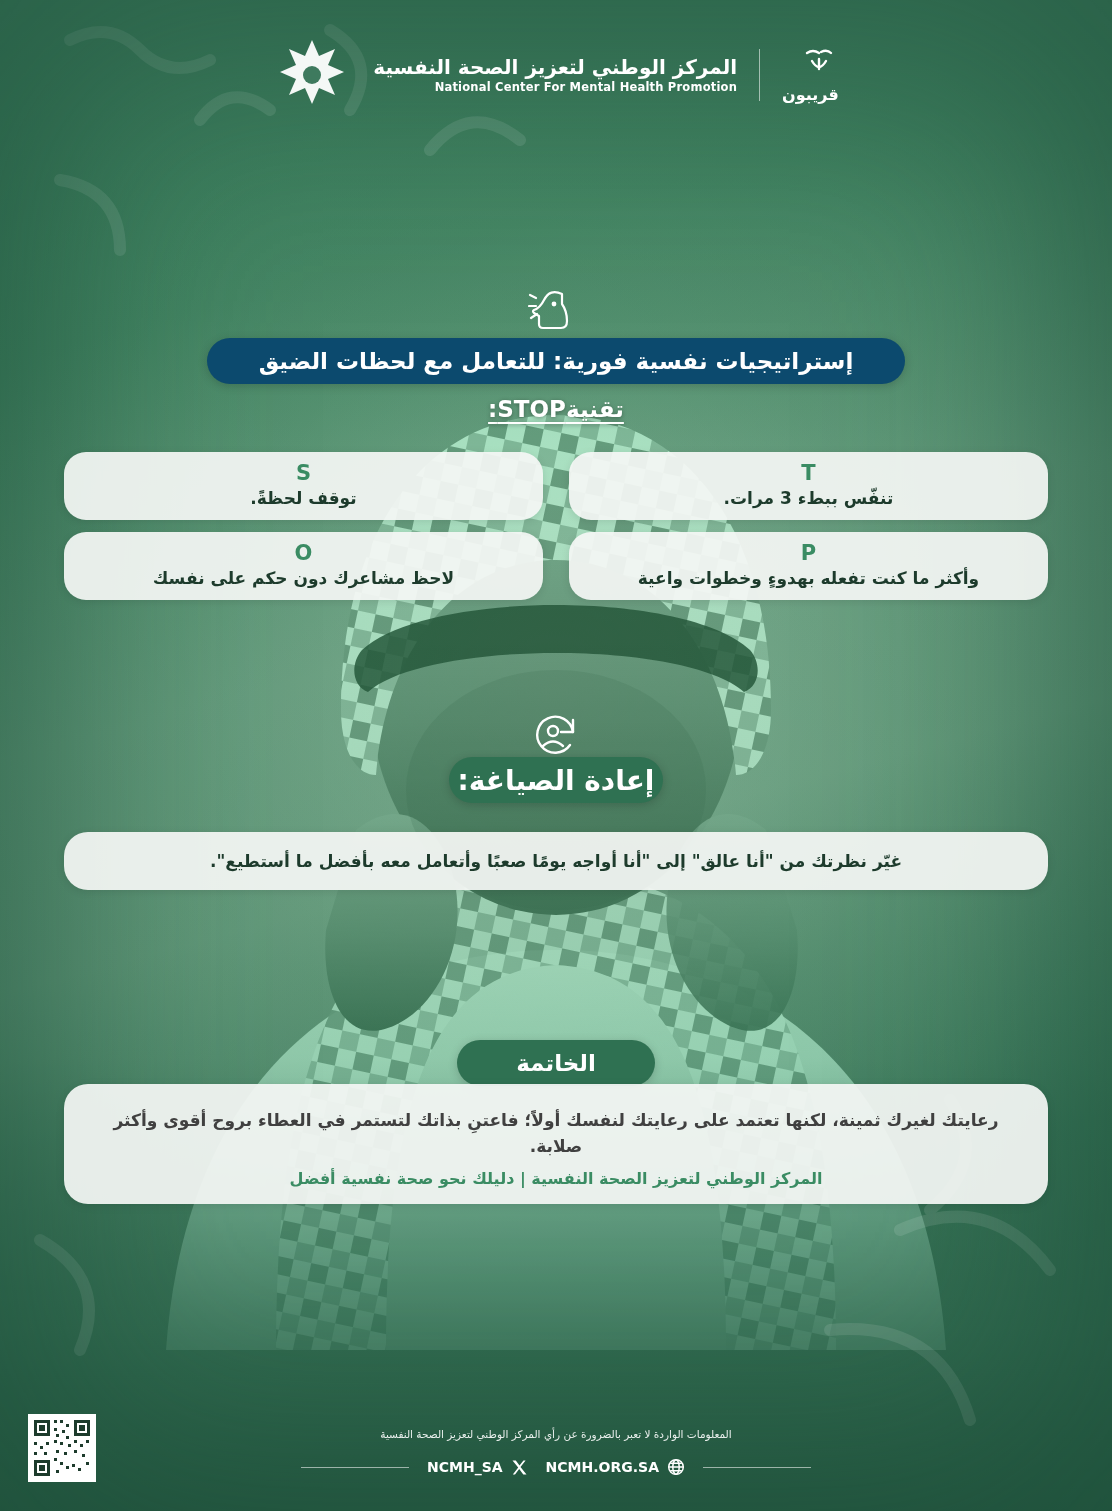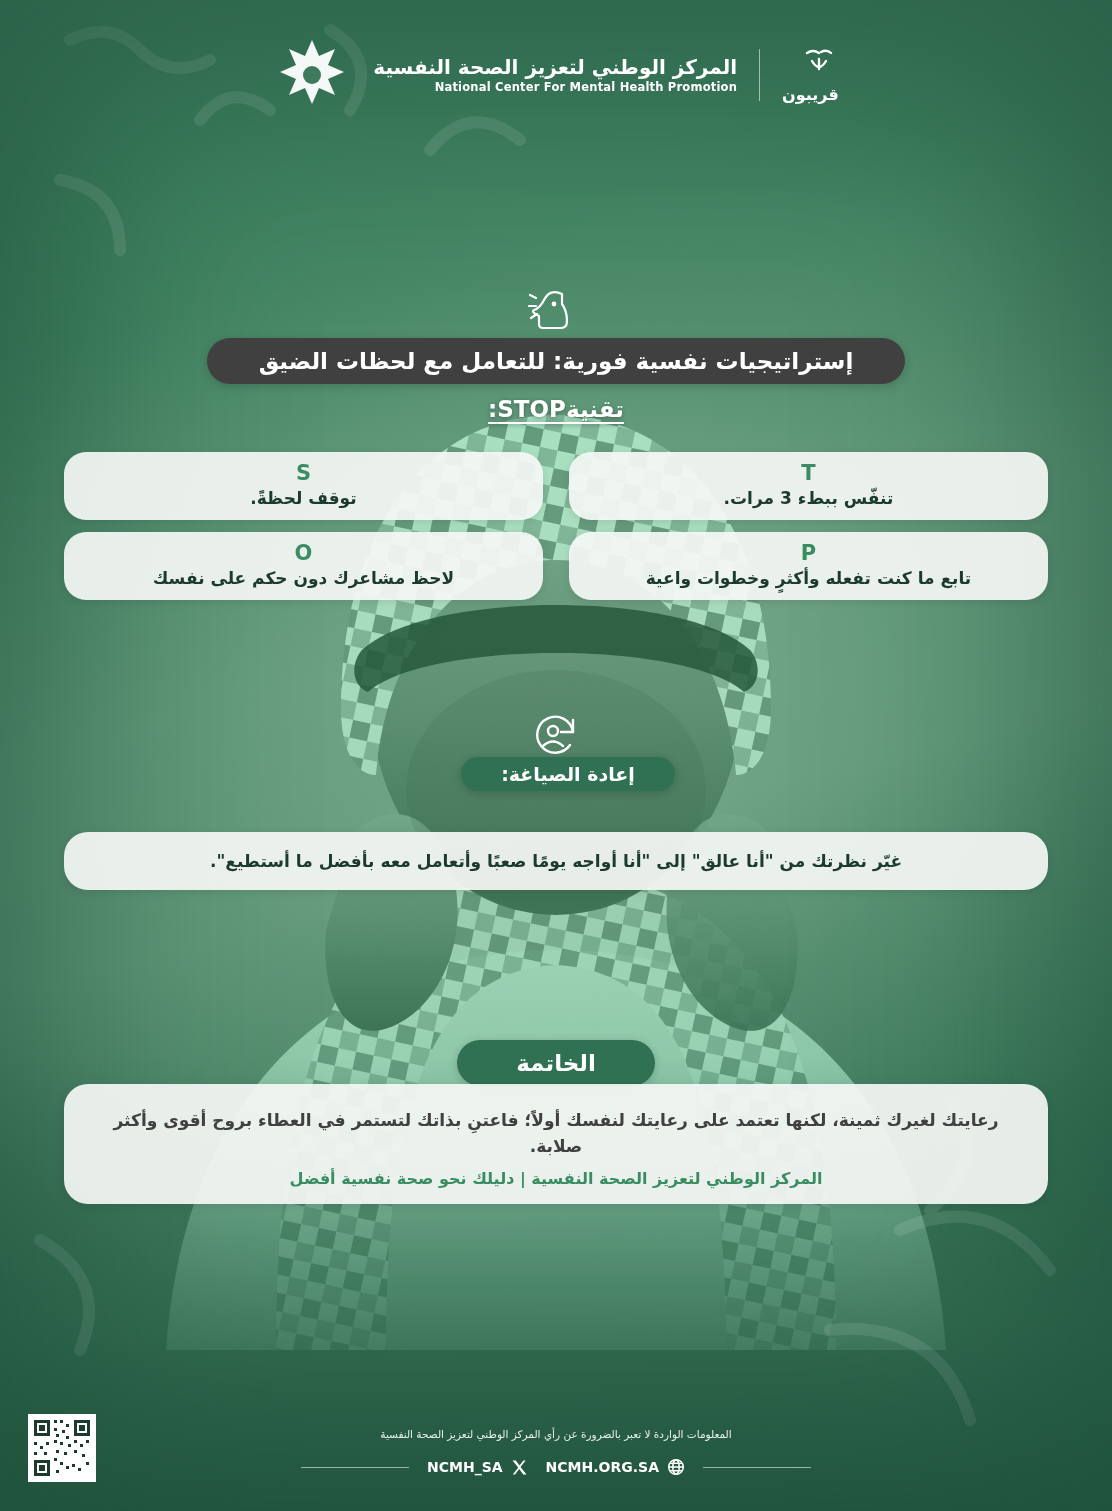--- a/index.html
+++ b/index.html
@@ -63,21 +63,21 @@
   .qareeboon-label { font-size: 16px; font-weight: bold; }
 
   
   .title-icon {
     position: absolute; top: 284px; left: 50%; transform: translateX(-50%);
     width: 56px; height: 52px;
   }
   .title-bar {
     position: absolute; top: 338px; left: 207px;
     width: 698px; height: 46px;
-    background: #404040;
+    background: #0c4a6e;
     border-radius: 23px;
     display: flex; align-items: center; justify-content: center;
     color: #ffffff; font-size: 23px; font-weight: bold;
     box-shadow: 0 2px 10px rgba(0,0,0,0.18);
   }
 
   .section-label-plain {
     position: absolute; top: 396px; left: 0; right: 0;
     text-align: center;
     color: #ffffff; font-size: 23px; font-weight: bold;
@@ -115,21 +115,21 @@
   }
   .pill {
     position: absolute;
     background: #2f7152;
     border-radius: 24px;
     display: flex; align-items: center; justify-content: center;
     color: #fff; font-weight: bold;
     box-shadow: 0 2px 10px rgba(0,0,0,0.18);
   }
   .reframe-pill {
-    top: 757px; left: 461px; width: 214px; height: 34px; font-size: 19px;
+    top: 757px; left: 449px; width: 214px; height: 46px; font-size: 28px;
   }
   .reframe-card {
     position: absolute; top: 832px; left: 64px;
     width: 984px; min-height: 58px;
     background: rgba(244,246,244,0.93);
     border-radius: 24px;
     display: flex; align-items: center; justify-content: center;
     padding: 12px 26px;
     color: #1d3b2c; font-size: 17px; font-weight: bold;
     text-align: center;
@@ -284,21 +284,21 @@
     <div class="card">
       <div class="card-letter">T</div>
       <div class="card-text">تنفّس ببطء 3 مرات.</div>
     </div>
     <div class="card">
       <div class="card-letter">S</div>
       <div class="card-text">توقف لحظةً.</div>
     </div>
     <div class="card">
       <div class="card-letter">P</div>
-      <div class="card-text">تابع ما كنت تفعله وأكثرٍ وخطوات واعية</div>
+      <div class="card-text">وأكثر ما كنت تفعله بهدوءٍ وخطوات واعية</div>
     </div>
     <div class="card">
       <div class="card-letter">O</div>
       <div class="card-text">لاحظ مشاعرك دون حكم على نفسك</div>
     </div>
   </div>
 
   <svg class="reframe-icon" viewBox="0 0 54 48">
     <g fill="none" stroke="#ffffff" stroke-width="2.4" stroke-linecap="round" stroke-linejoin="round">
       <path d="M44 20 a18 18 0 1 0 -3 13"></path>

